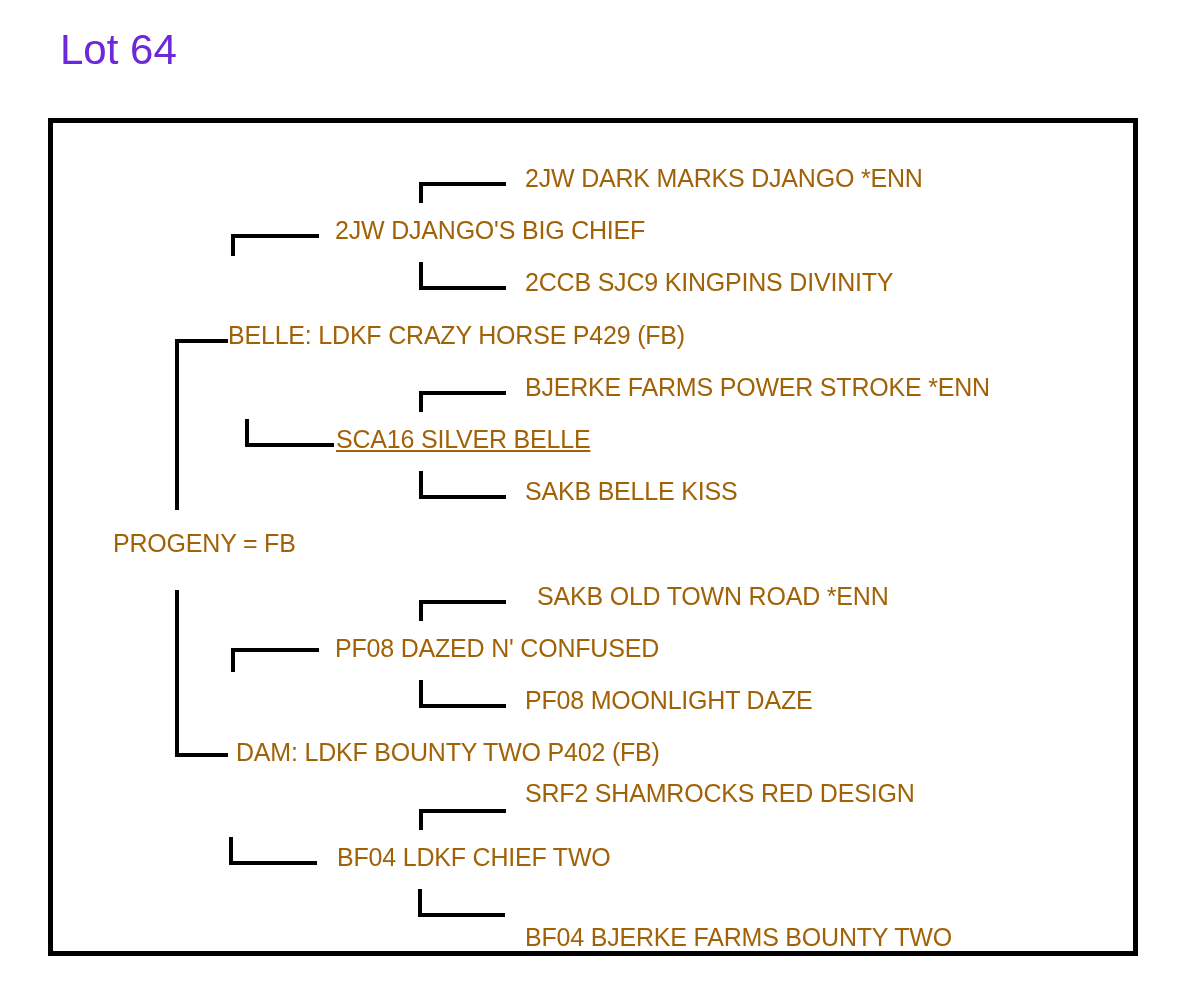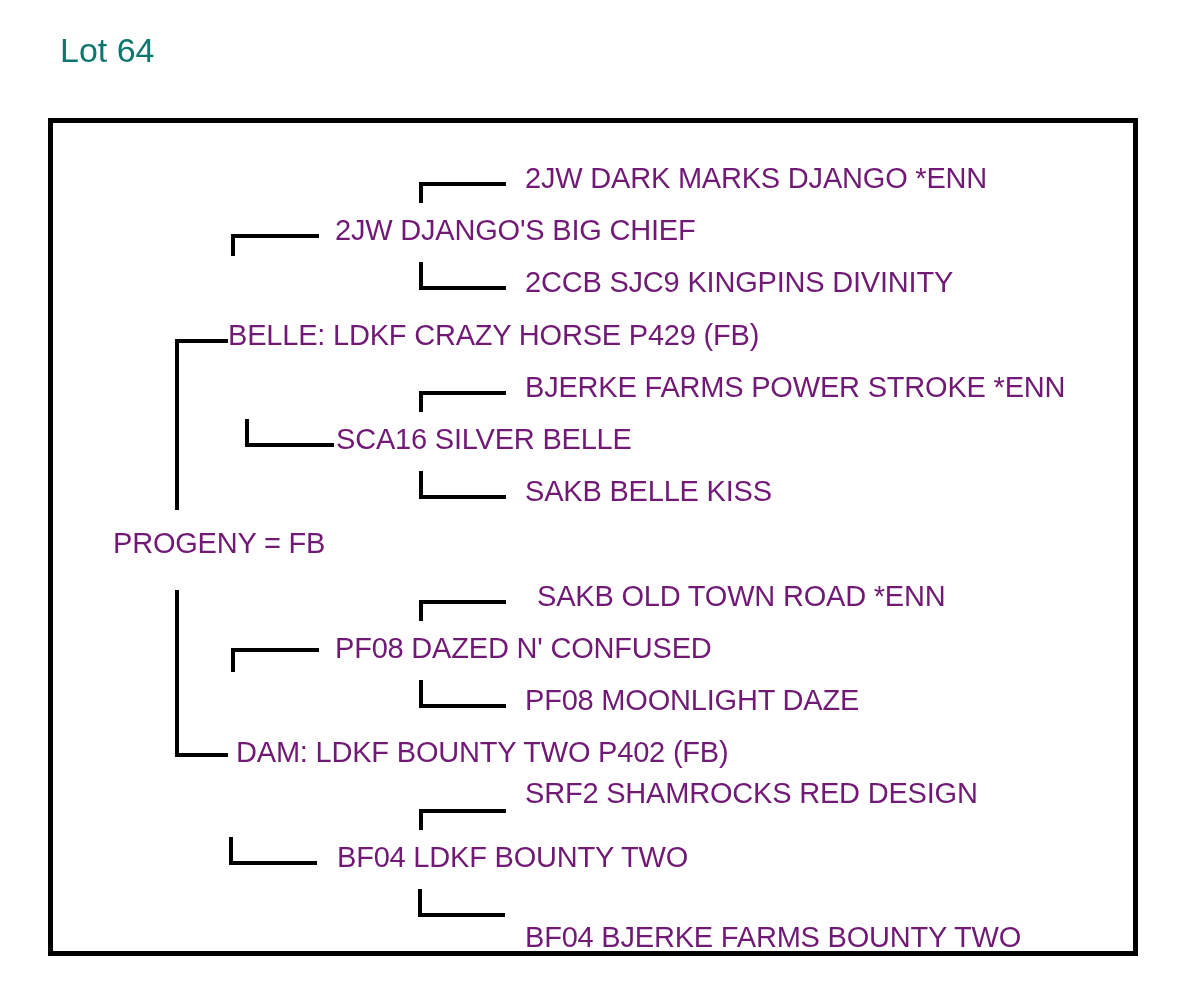--- a/index.html
+++ b/index.html
@@ -7,67 +7,67 @@
     width: 1180px; height: 994px;
     background: #ffffff;
     font-family: "Liberation Sans", sans-serif;
     color: #000000;
     position: relative;
     overflow: hidden;
   }
   .page-title {
     position: absolute;
     left: 60px; top: 27px;
-    font-size: 34px;
+    font-size: 42px;
     line-height: 46px;
-    color: #0f766e;
+    color: #6d28d9;
     letter-spacing: 0px;
   }
   .frame {
     position: absolute;
     left: 48px; top: 118px;
     width: 1090px; height: 838px;
     border: 5px solid #000000;
     box-sizing: border-box;
     background: #ffffff;
   }
   .node {
     position: absolute;
-    font-size: 29px;
+    font-size: 25px;
     line-height: 26px;
     white-space: nowrap;
-    color: #701a75;
+    color: #a16207;
     letter-spacing: -0.2px;
   }
   .hline, .vline {
     position: absolute;
     background: #000000;
   }
 </style>
 </head>
 <body>
 
 <div class="page-title">Lot 64</div>
 
 <div class="frame"></div>
 
 <div class="node" style="left:525px; top:165px;">2JW DARK MARKS DJANGO *ENN</div>
 <div class="node" style="left:335px; top:217px;text-align:right;">2JW DJANGO'S BIG CHIEF</div>
 <div class="node" style="left:525px; top:269px;">2CCB SJC9 KINGPINS DIVINITY</div>
 <div class="node" style="left:228px; top:322px;">BELLE: LDKF CRAZY HORSE P429 (FB)</div>
 <div class="node" style="left:525px; top:374px;text-align:center;">BJERKE FARMS POWER STROKE *ENN</div>
-<div class="node" style="left:336px; top:426px;">SCA16 SILVER BELLE</div>
+<div class="node" style="left:336px; top:426px;text-decoration:underline;">SCA16 SILVER BELLE</div>
 <div class="node" style="left:525px; top:478px;">SAKB BELLE KISS</div>
 <div class="node" style="left:113px; top:530px;">PROGENY = FB</div>
 <div class="node" style="left:537px; top:583px;">SAKB OLD TOWN ROAD *ENN</div>
 <div class="node" style="left:335px; top:635px;">PF08 DAZED N' CONFUSED</div>
 <div class="node" style="left:525px; top:687px;">PF08 MOONLIGHT DAZE</div>
 <div class="node" style="left:228px; top:739px;margin-left:8px;">DAM: LDKF BOUNTY TWO P402 (FB)</div>
 <div class="node" style="left:525px; top:780px;">SRF2 SHAMROCKS RED DESIGN</div>
-<div class="node" style="left:337px; top:844px;">BF04 LDKF BOUNTY TWO</div>
+<div class="node" style="left:337px; top:844px;">BF04 LDKF CHIEF TWO</div>
 <div class="node" style="left:525px; top:896px;margin-top:28px;">BF04 BJERKE FARMS BOUNTY TWO</div>
 
 <div class="hline" style="left:175px; top:339px; width:53px; height:4px;"></div>
 <div class="vline" style="left:175px; top:339px; width:4px; height:171px;"></div>
 <div class="vline" style="left:175px; top:590px; width:4px; height:167px;"></div>
 <div class="hline" style="left:175px; top:753px; width:53px; height:4px;"></div>
 
 <div class="hline" style="left:231px; top:234px; width:88px; height:4px;"></div>
 <div class="vline" style="left:231px; top:234px; width:4px; height:22px;"></div>
 

